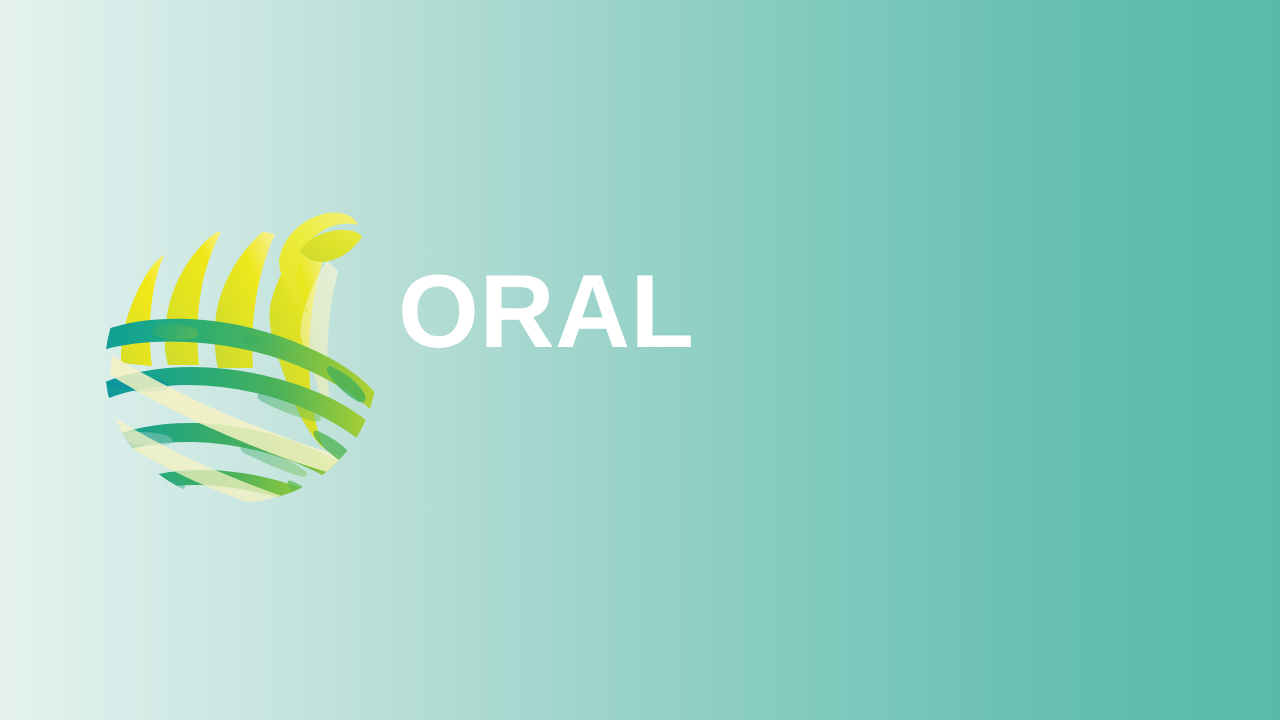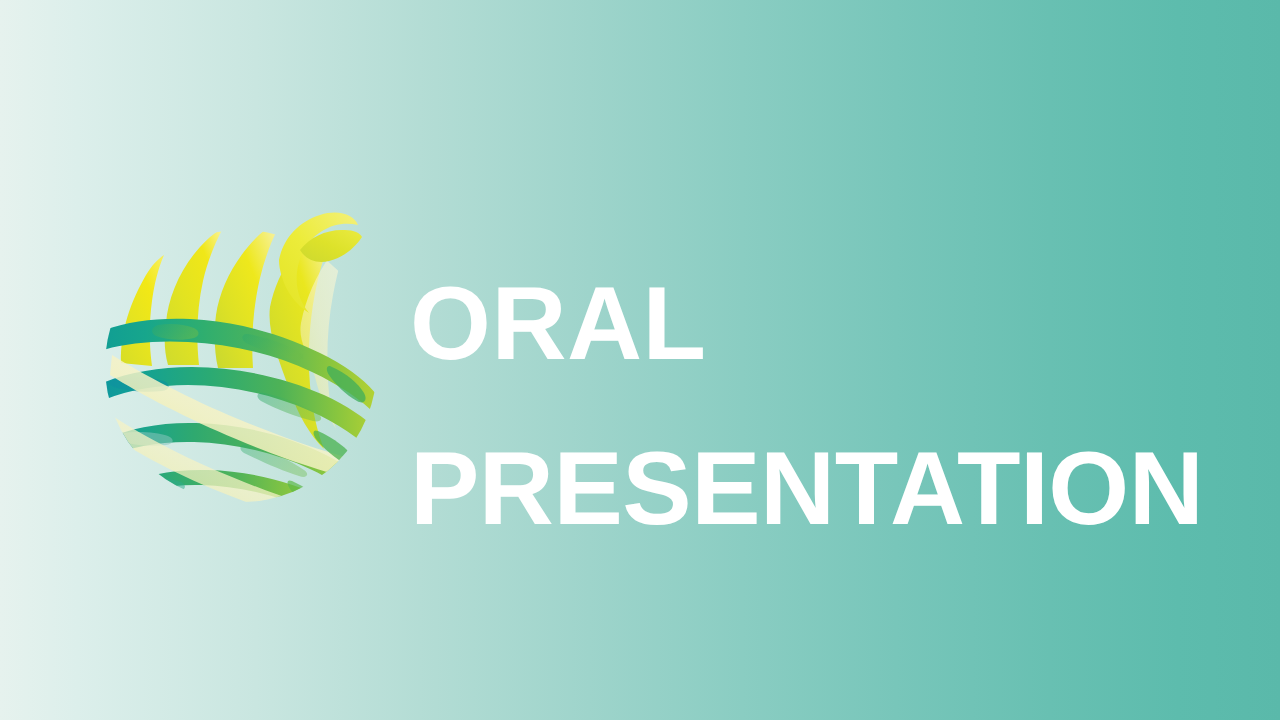--- a/index.html
+++ b/index.html
@@ -53,21 +53,21 @@
     width: 830px;
   }
   .title-line {
     color: #ffffff;
     font-family: "Liberation Sans", sans-serif;
     font-weight: bold;
     font-size: 104px;
     line-height: 153px;
     letter-spacing: 0.5px;
     white-space: nowrap;
-    margin: 12px;
+    margin: 0;
     text-rendering: geometricPrecision;
   }
   #line-2 {
     font-size: 104px;
     letter-spacing: -0.5px;
   }
 </style>
 </head>
 <body>
 
@@ -255,16 +255,15 @@
           <path d="M196,278 C212,285 226,296 233,306 C237,312 233,317 226,313
                    C214,306 201,295 194,286 C190,280 191,276 196,278 Z" fill="#5cb948" opacity="0.7"></path>
         </g>
 
       </g>
     </svg>
   </div>
 
   <div id="title-block">
     <div class="title-line" id="line-1">ORAL</div>
-    <div class="title-line" id="line-2">PRESENTATION</div>
   </div>
 
 </div>
 
 </body></html>

